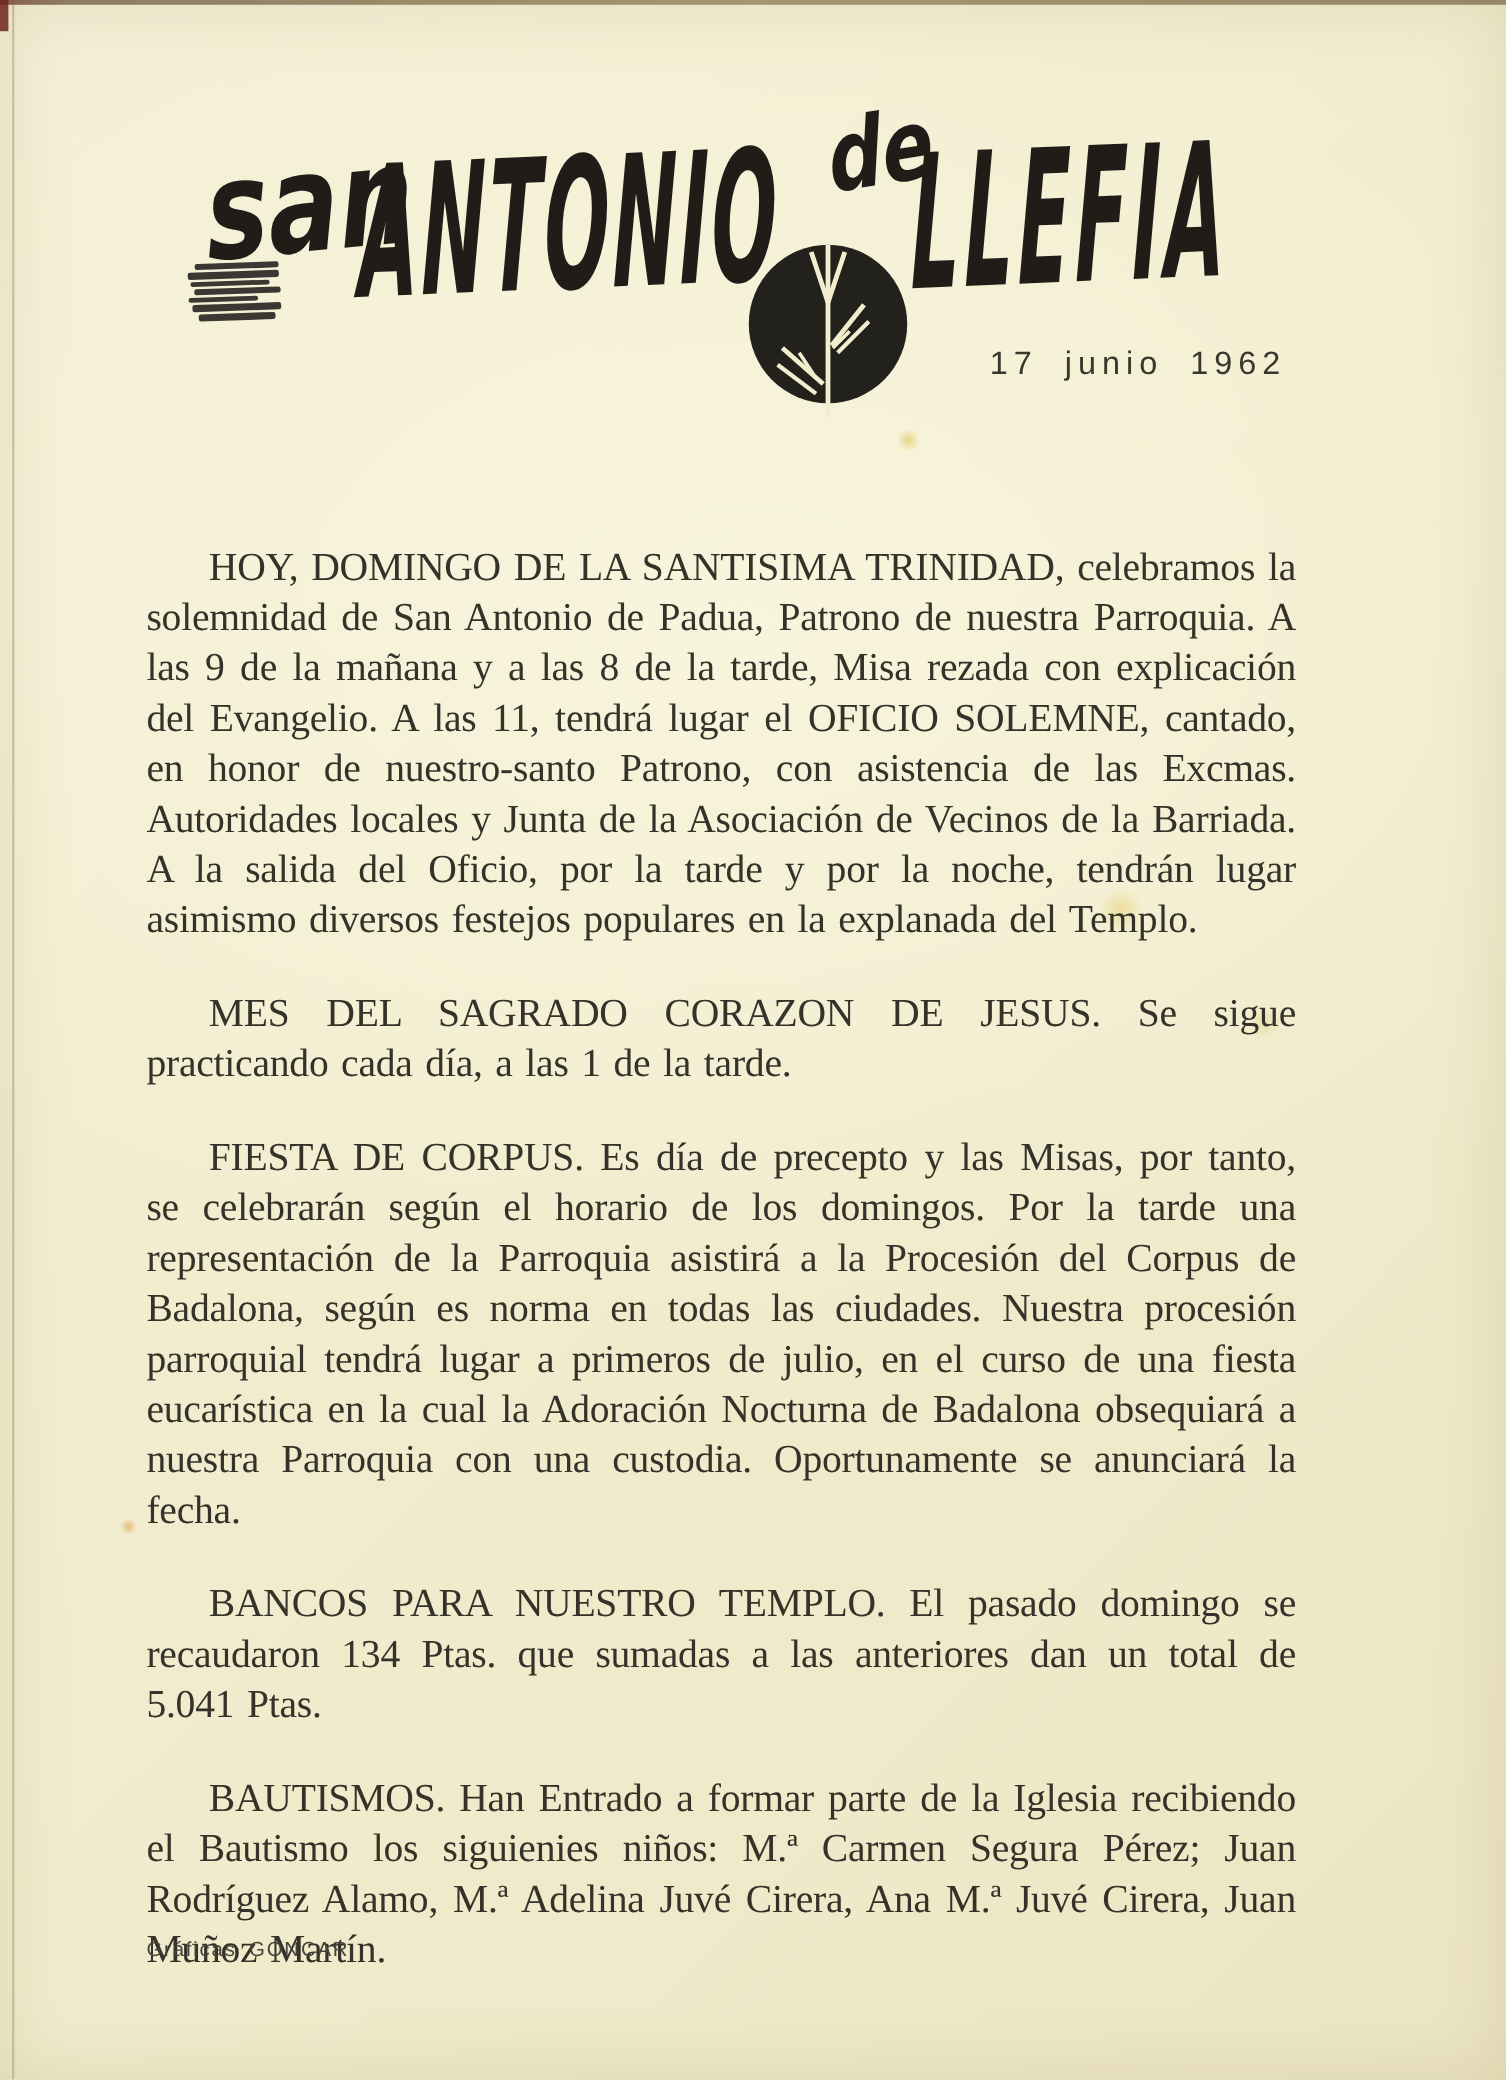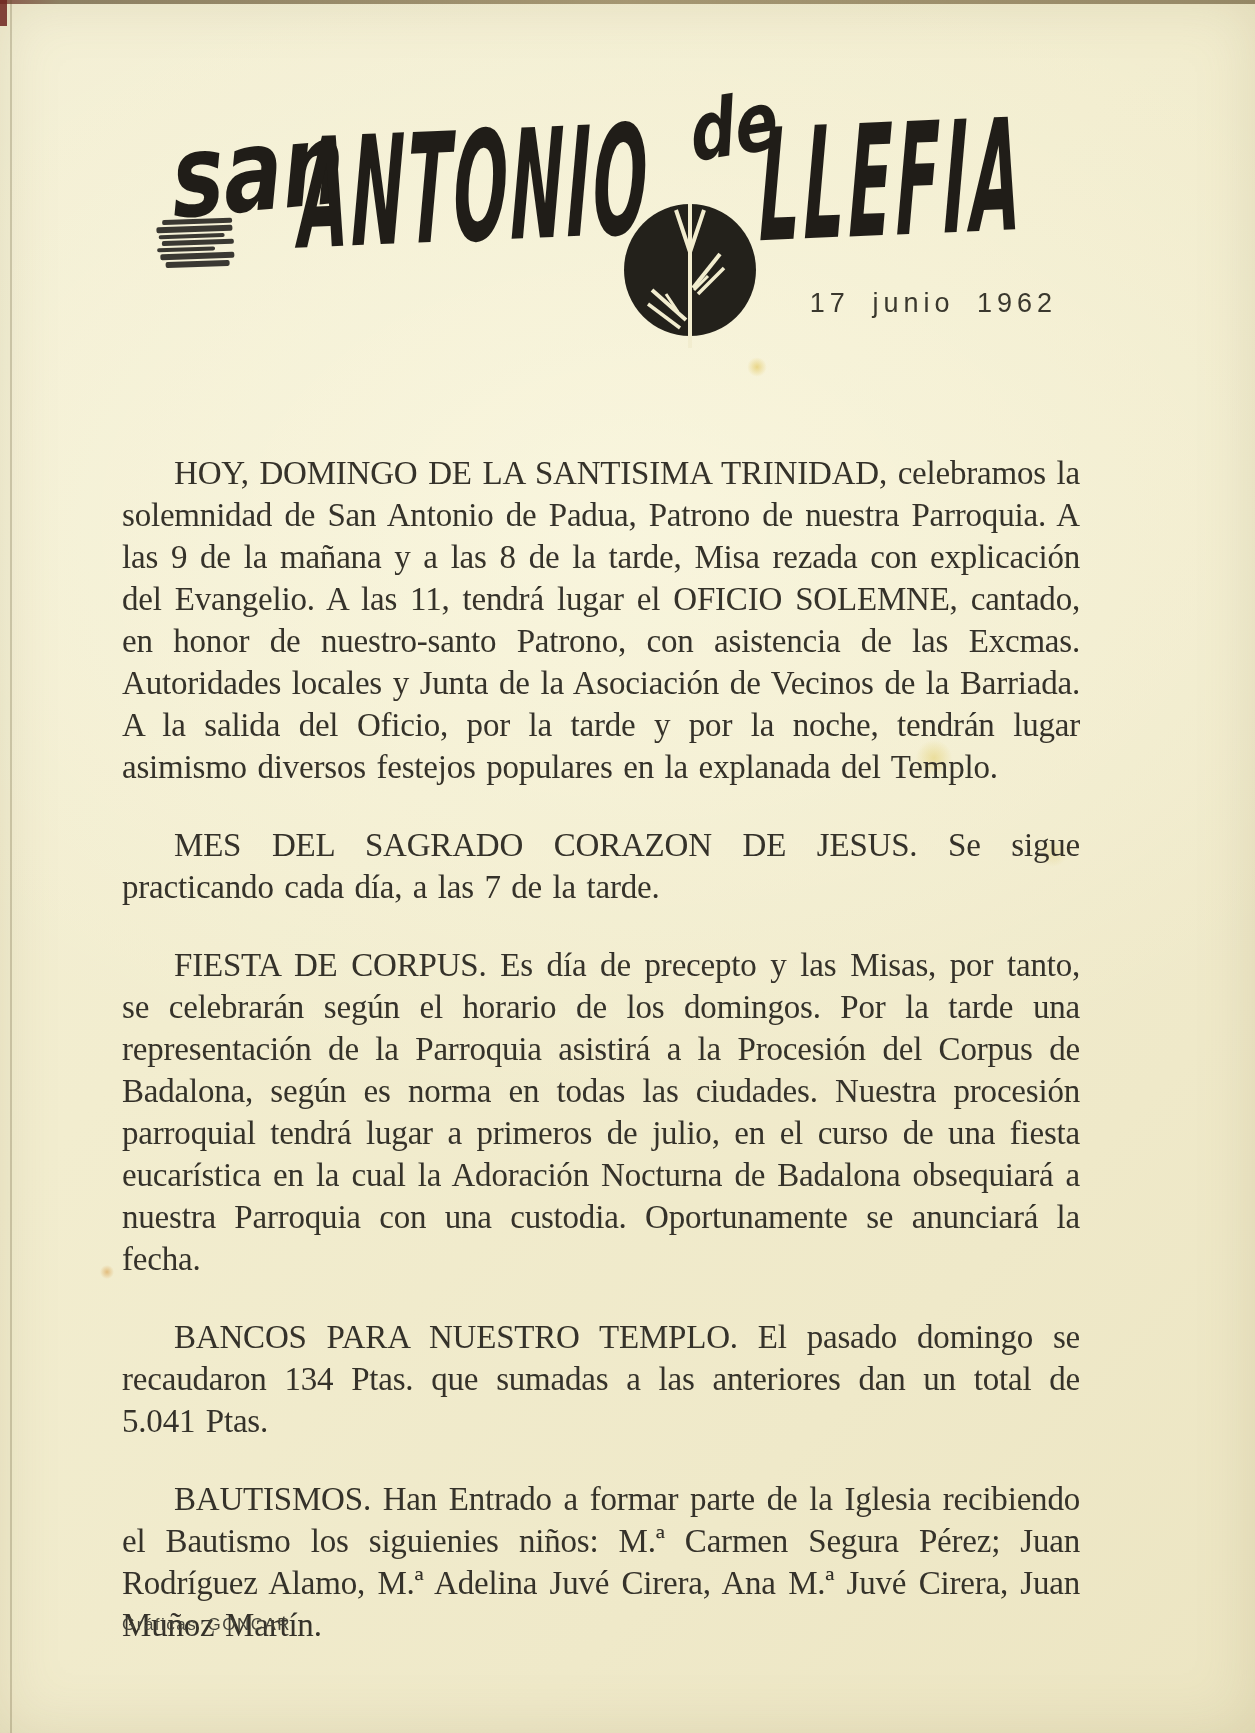--- a/index.html
+++ b/index.html
@@ -42,21 +42,21 @@
   .scribble .b4{width:72px;margin-left:5px;}
   .scribble .b5{width:58px;height:4px;}
   .scribble .b6{width:74px;margin-left:3px;height:6px;}
   .scribble .b7{width:64px;margin-left:8px;height:6px;}
 
   .emblem{position:absolute;left:620px;top:196px;width:140px;height:158px;}
 
   .mast-line{position:absolute;top:288px;left:122px;width:960px;height:40px;
     font-family:"Liberation Sans",sans-serif;font-size:27px;color:#3a382e;}
   .issue{position:absolute;left:0;top:4px;letter-spacing:3px;word-spacing:12px;}
-  .date{position:absolute;right:25px;top:0;letter-spacing:5px;word-spacing:10px;text-align:right;}
+  .date{position:absolute;right:10px;top:0;letter-spacing:5px;word-spacing:10px;text-align:right;}
 
   
   .doc-body{position:absolute;left:122px;top:452px;width:958px;color:#35322a;}
   .doc-body p{
     margin:0 0 36px 0;
     font-size:33px;line-height:42px;letter-spacing:-0.2px;word-spacing:2.5px;
     text-align:justify;text-indent:52px;
   }
   .footer{position:absolute;left:122px;top:1615px;width:958px;text-align:left;
     font-family:"Liberation Sans",sans-serif;font-size:17px;letter-spacing:1.5px;
@@ -106,21 +106,21 @@
       </svg>
     </div>
 
     <div class="mast-line">
       <span class="date">17 junio 1962</span>
     </div>
   </div>
 
   <div class="doc-body">
     <p>HOY, DOMINGO DE LA SANTISIMA TRINIDAD, celebramos la solemnidad de San Antonio de Padua, Patrono de nuestra Parroquia.  A las 9 de la mañana y a las 8 de la tarde, Misa rezada con explicación del Evangelio.  A las 11, tendrá lugar el OFICIO SOLEMNE, cantado, en honor de nuestro-santo Patrono, con asistencia de las Excmas. Autoridades locales y Junta de la Asociación de Vecinos de la Barriada.  A la salida del Oficio, por la tarde y por la noche, tendrán lugar asimismo diversos festejos populares en la explanada del Templo.</p>
-    <p>MES DEL SAGRADO CORAZON DE JESUS. Se sigue practicando cada día, a las 7 de la tarde.</p>
+    <p>MES DEL SAGRADO CORAZON DE JESUS. Se sigue practicando cada día, a las 1 de la tarde.</p>
     <p>FIESTA DE CORPUS. Es día de precepto y las Misas, por tanto, se celebrarán según el horario de los domingos. Por la tarde una representación de la Parroquia asistirá a la Procesión del Corpus de Badalona, según es norma en todas las ciudades. Nuestra procesión parroquial tendrá lugar a primeros de julio, en el curso de una fiesta eucarística en la cual la Adoración Nocturna de Badalona obsequiará a nuestra Parroquia con una custodia. Oportunamente se anunciará la fecha.</p>
     <p>BANCOS PARA NUESTRO TEMPLO. El pasado domingo se recaudaron 134 Ptas. que sumadas a las anteriores dan un total de 5.041 Ptas.</p>
     <p>BAUTISMOS. Han Entrado a formar parte de la Iglesia recibiendo el Bautismo los siguienies niños: M.ª Carmen Segura Pérez; Juan Rodríguez Alamo, M.ª Adelina Juvé Cirera, Ana M.ª Juvé Cirera, Juan Muñoz Martín.</p>
   </div>
 
   <div class="footer">Gráficas GONCAR</div>
 
 </div>
 
 </body></html>

